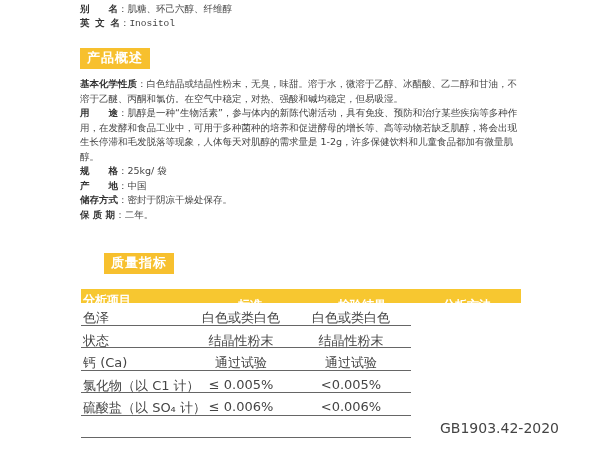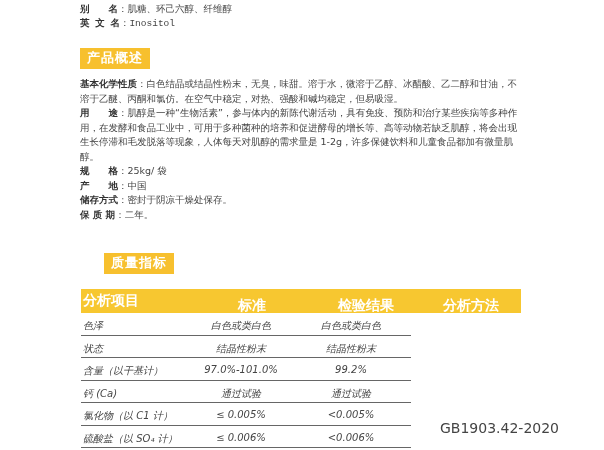--- a/index.html
+++ b/index.html
@@ -13,28 +13,28 @@
   .kv b { font-weight: bold; color: #333; }
   .para { font-size: 9.5px; line-height: 14.5px; width: 440px; color: #444; }
   .para b { color: #333; text-align: right; }
   .badge {
     background: #f7c02e; color: #ffffff; font-weight: bold;
     border-radius: 0; font-size: 13px; line-height: 20px;
     padding: 0 7px; height: 21px; letter-spacing: 1px;
   }
   .table { left: 81px; top: 289px; width: 440px; }
   .thead {
-    background: #f7c730; height: 24px; position: relative; color: #fff;
-    font-size: 14px; font-weight: bold; text-align: right;
+    background: #f7c730; height: 14px; position: relative; color: #fff;
+    font-size: 12px; font-weight: bold; text-align: right;
   }
   .thead span { position: absolute; }
   .row {
     position: relative; height: 21.5px; width: 330px;
     border-bottom: 1.5px solid #666;
-    font-size: 10px; color: #444; font-style: italic;
+    font-size: 13px; color: #444;
   }
   .row span { position: absolute; top: 6px; white-space: nowrap; }
   .c1 { left: 2px; }
   .c2 { left: 110px; width: 100px; text-align: center; }
   .c3 { left: 220px; width: 100px; text-align: center; }
   .method { left: 440px; top: 420px; font-size: 14px; color: #444; }
 </style>
 </head>
 <body>
 
@@ -69,25 +69,20 @@
       <span class="c1">色泽</span>
       <span class="c2">白色或类白色</span>
       <span class="c3">白色或类白色</span>
     </div>
   <div class="row">
       <span class="c1">状态</span>
       <span class="c2">结晶性粉末</span>
       <span class="c3">结晶性粉末</span>
     </div>
   <div class="row">
-      <span class="c1">含量（以干基计）</span>
-      <span class="c2">97.0%-101.0%</span>
-      <span class="c3">99.2%</span>
-    </div>
-  <div class="row">
       <span class="c1">钙 (Ca)</span>
       <span class="c2">通过试验</span>
       <span class="c3">通过试验</span>
     </div>
   <div class="row">
       <span class="c1">氯化物（以 C1 计）</span>
       <span class="c2">≤ 0.005%</span>
       <span class="c3">&lt;0.005%</span>
     </div>
   <div class="row">

